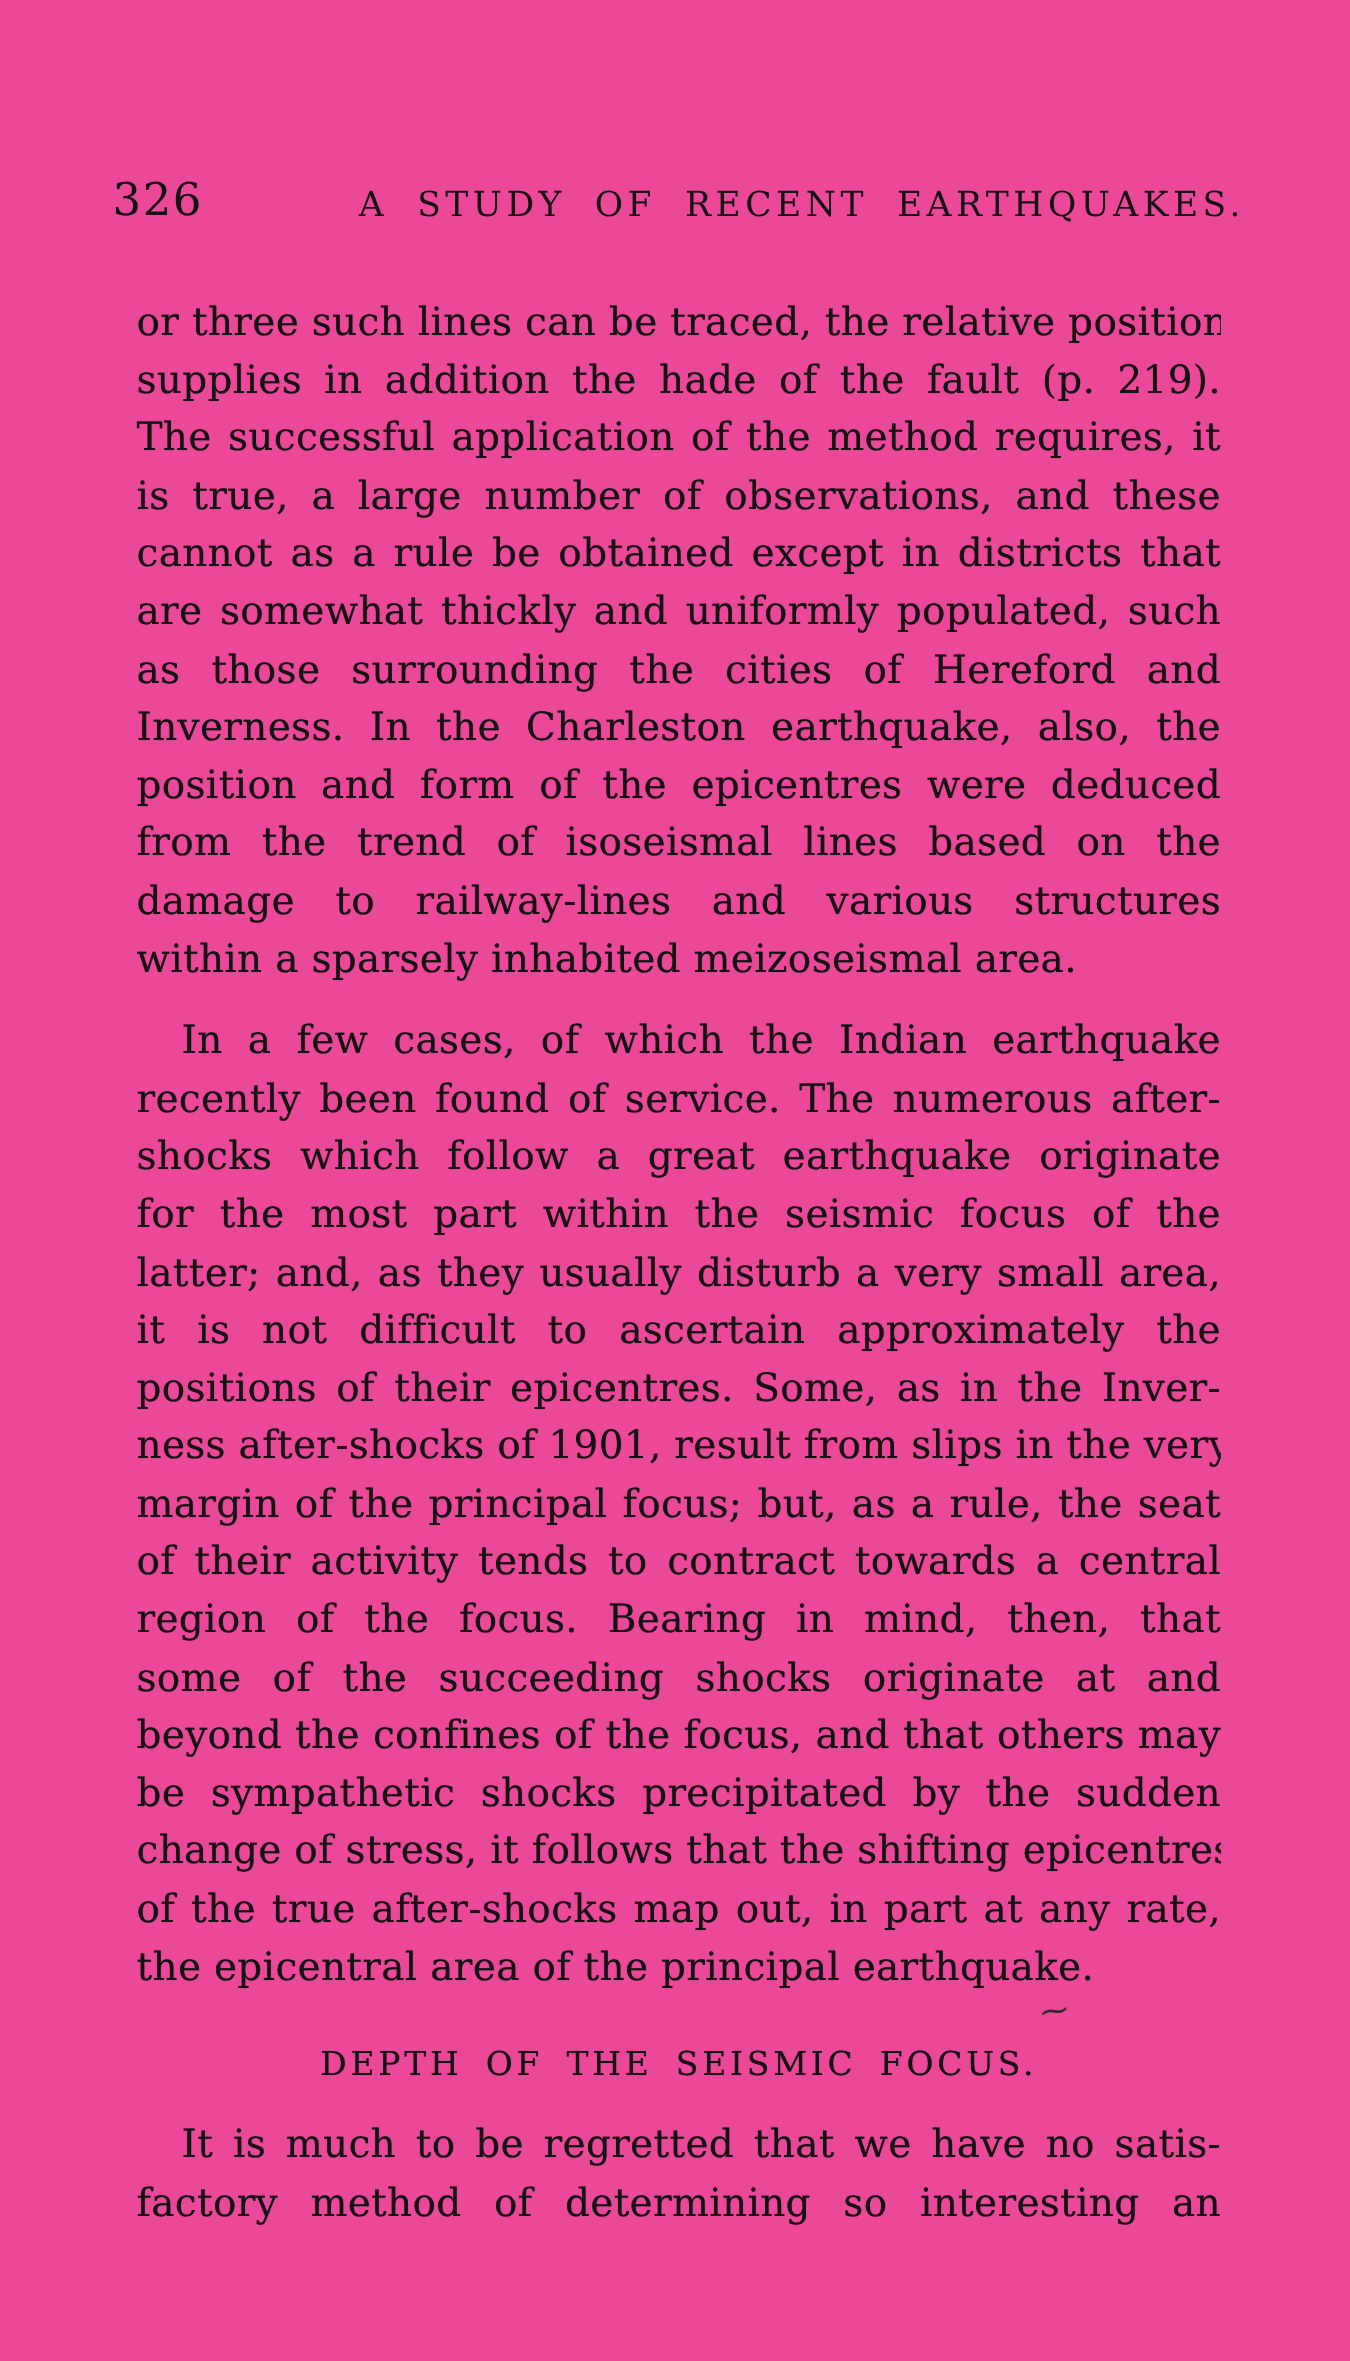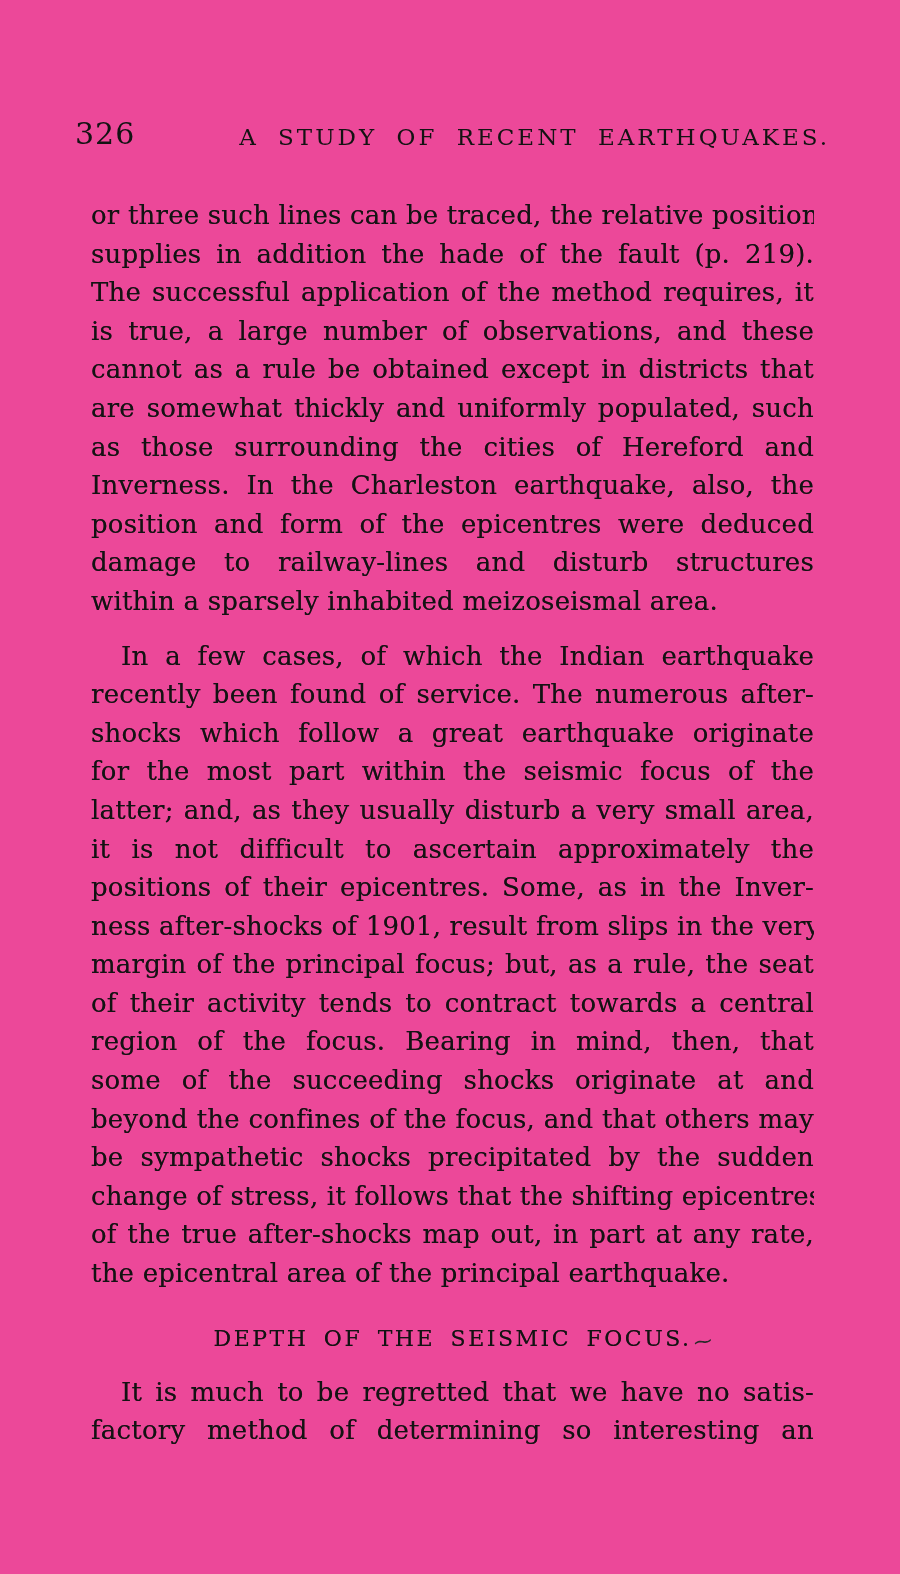--- a/index.html
+++ b/index.html
@@ -103,21 +103,22 @@
       <div class="paragraph">
         <div class="line">or three such lines can be traced, the relative position</div>
         <div class="line">supplies in addition the hade of the fault (p. 219).</div>
         <div class="line">The successful application of the method requires, it</div>
         <div class="line">is true, a large number of observations, and these</div>
         <div class="line">cannot as a rule be obtained except in districts that</div>
         <div class="line">are somewhat thickly and uniformly populated, such</div>
         <div class="line">as those surrounding the cities of Hereford and</div>
         <div class="line">Inverness.  In the Charleston earthquake, also, the</div>
         <div class="line">position and form of the epicentres were deduced</div>
-        <div class="line">damage to railway-lines and disturb structures</div>
+        <div class="line">from the trend of isoseismal lines based on the</div>
+        <div class="line">damage to railway-lines and various structures</div>
         <div class="line justify-off">within a sparsely inhabited meizoseismal area.</div>
       </div>
       <div class="paragraph">
         <div class="line indent">In a few cases, of which the Indian earthquake</div>
         <div class="line">recently been found of service.  The numerous after-</div>
         <div class="line">shocks which follow a great earthquake originate</div>
         <div class="line">for the most part within the seismic focus of the</div>
         <div class="line">latter; and, as they usually disturb a very small area,</div>
         <div class="line">it is not difficult to ascertain approximately the</div>
         <div class="line">positions of their epicentres.  Some, as in the Inver-</div>

